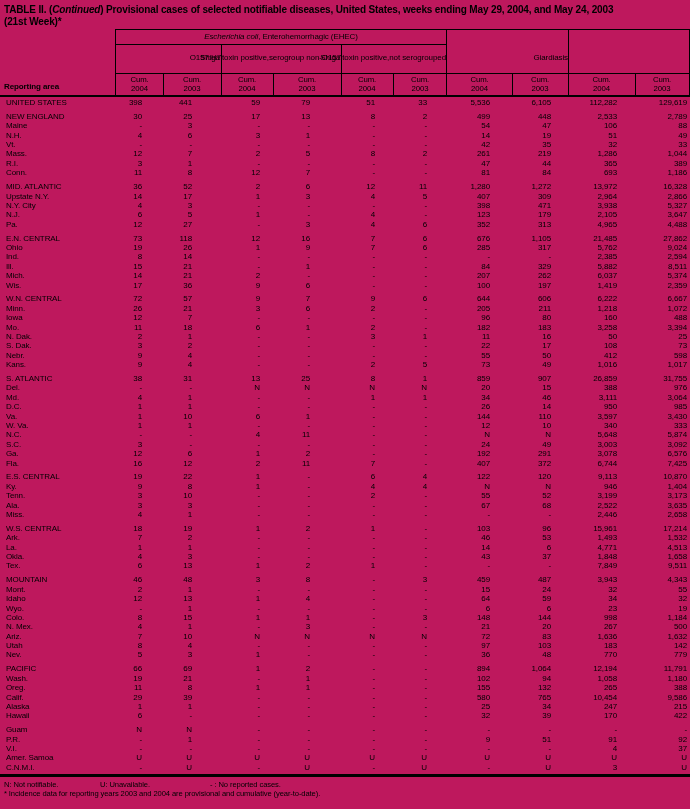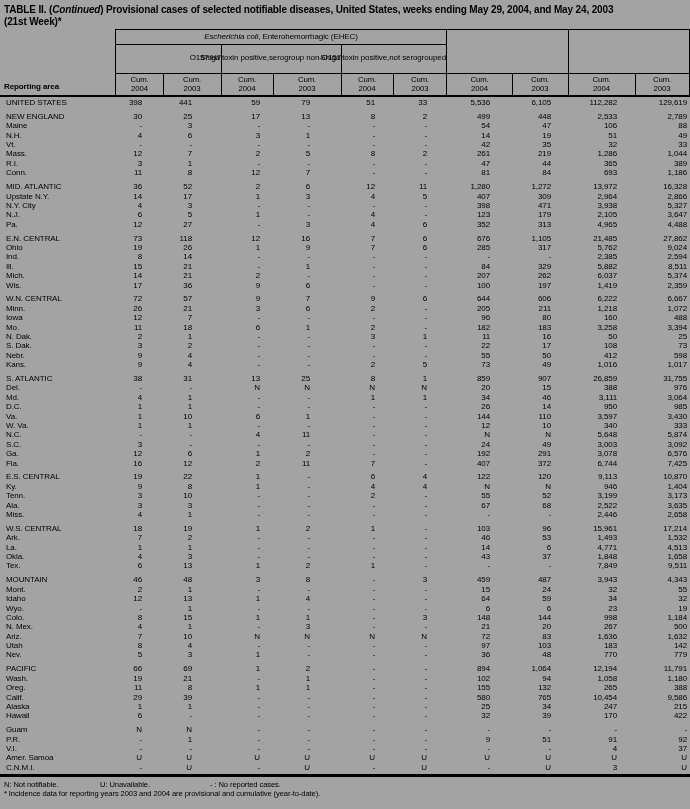--- a/index.html
+++ b/index.html
@@ -1,16 +1,16 @@
 <!DOCTYPE html>
 <html><head>
 <meta charset="utf-8">
 <style>
   html,body{margin:0;padding:0;background:#fff;}
-  .page{position:relative;width:690px;height:809px;background:#a3a3a3;color:#000;
+  .page{position:relative;width:690px;height:809px;background:#be185d;color:#000;
         font-family:"Liberation Sans","DejaVu Sans",sans-serif;overflow:hidden;}
   .title{position:absolute;left:4px;top:4px;width:684px;font-size:10px;font-weight:bold;
          line-height:11.5px;letter-spacing:-0.15px;}
   .title .it{font-style:italic;}
 
   
   .thead{position:absolute;left:0;top:29px;width:690px;height:68px;font-size:8px;letter-spacing:-0.1px;}
   .hline,.vline,.rule{position:absolute;background:#000;}
   .hline{height:1px;}
   .vline{width:1px;}
@@ -95,20 +95,23 @@
         <span>O157:H7</span>
       </div>
     <div class="sub s2">
         <span>Shiga toxin positive,</span>
         <span>serogroup non-O157</span>
       </div>
     <div class="sub s3">
         <span>Shiga toxin positive,</span>
         <span>not serogrouped</span>
       </div>
+    <div class="sub s4">
+        <span>Giardiasis</span>
+      </div>
 
     <div class="cum-cell cc1">
         <span>Cum.</span>
         <span>2004</span>
       </div>
     <div class="cum-cell cc2">
         <span>Cum.</span>
         <span>2003</span>
       </div>
     <div class="cum-cell cc3">

